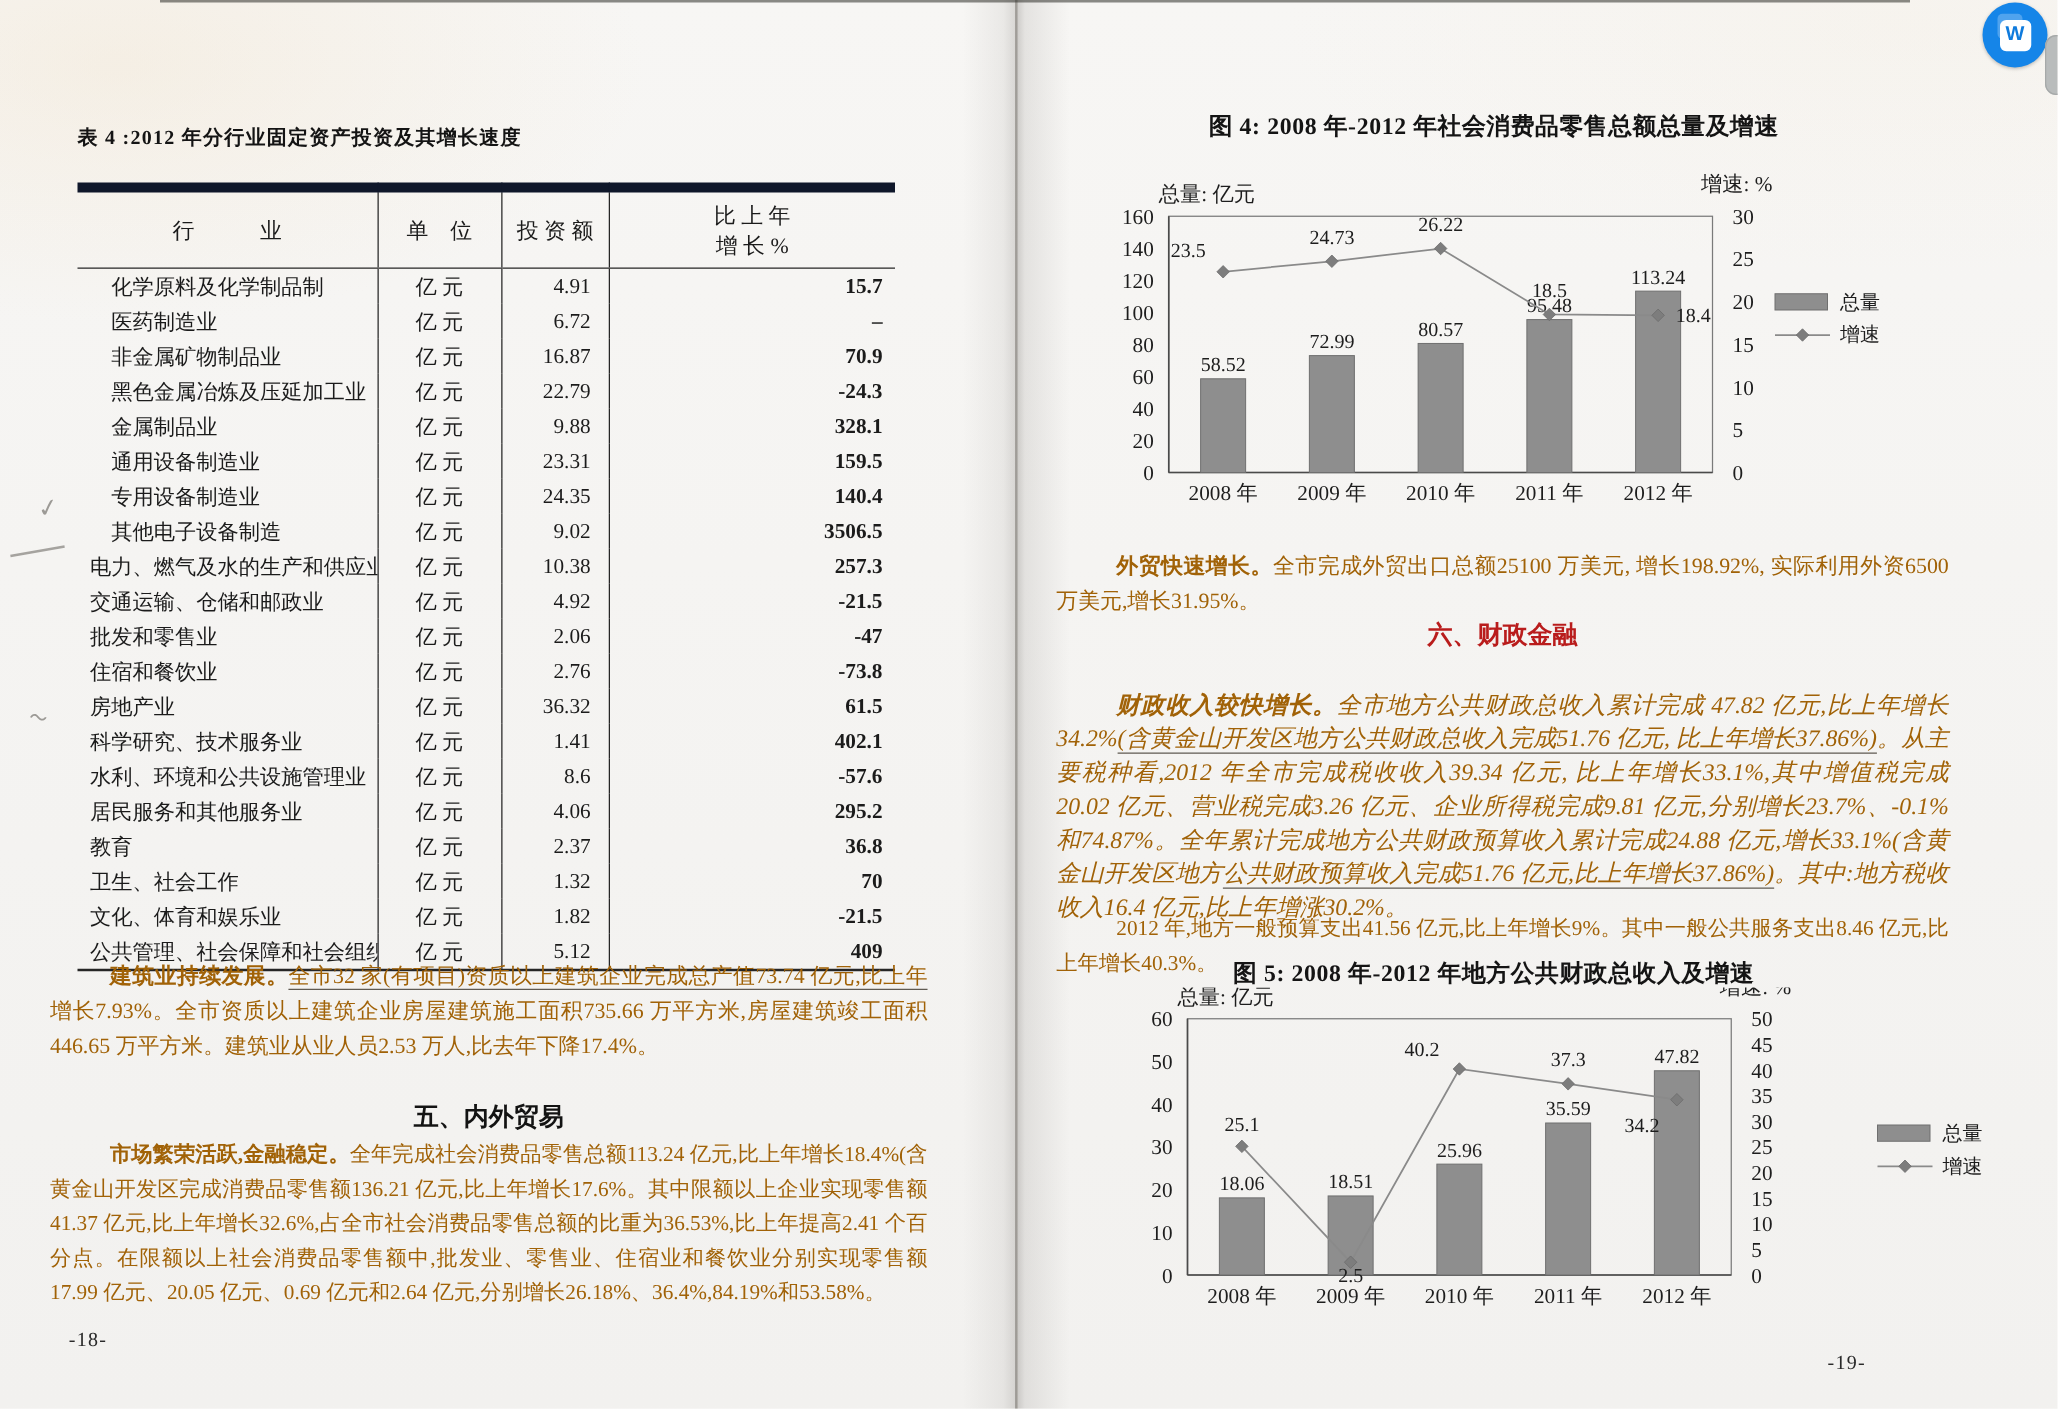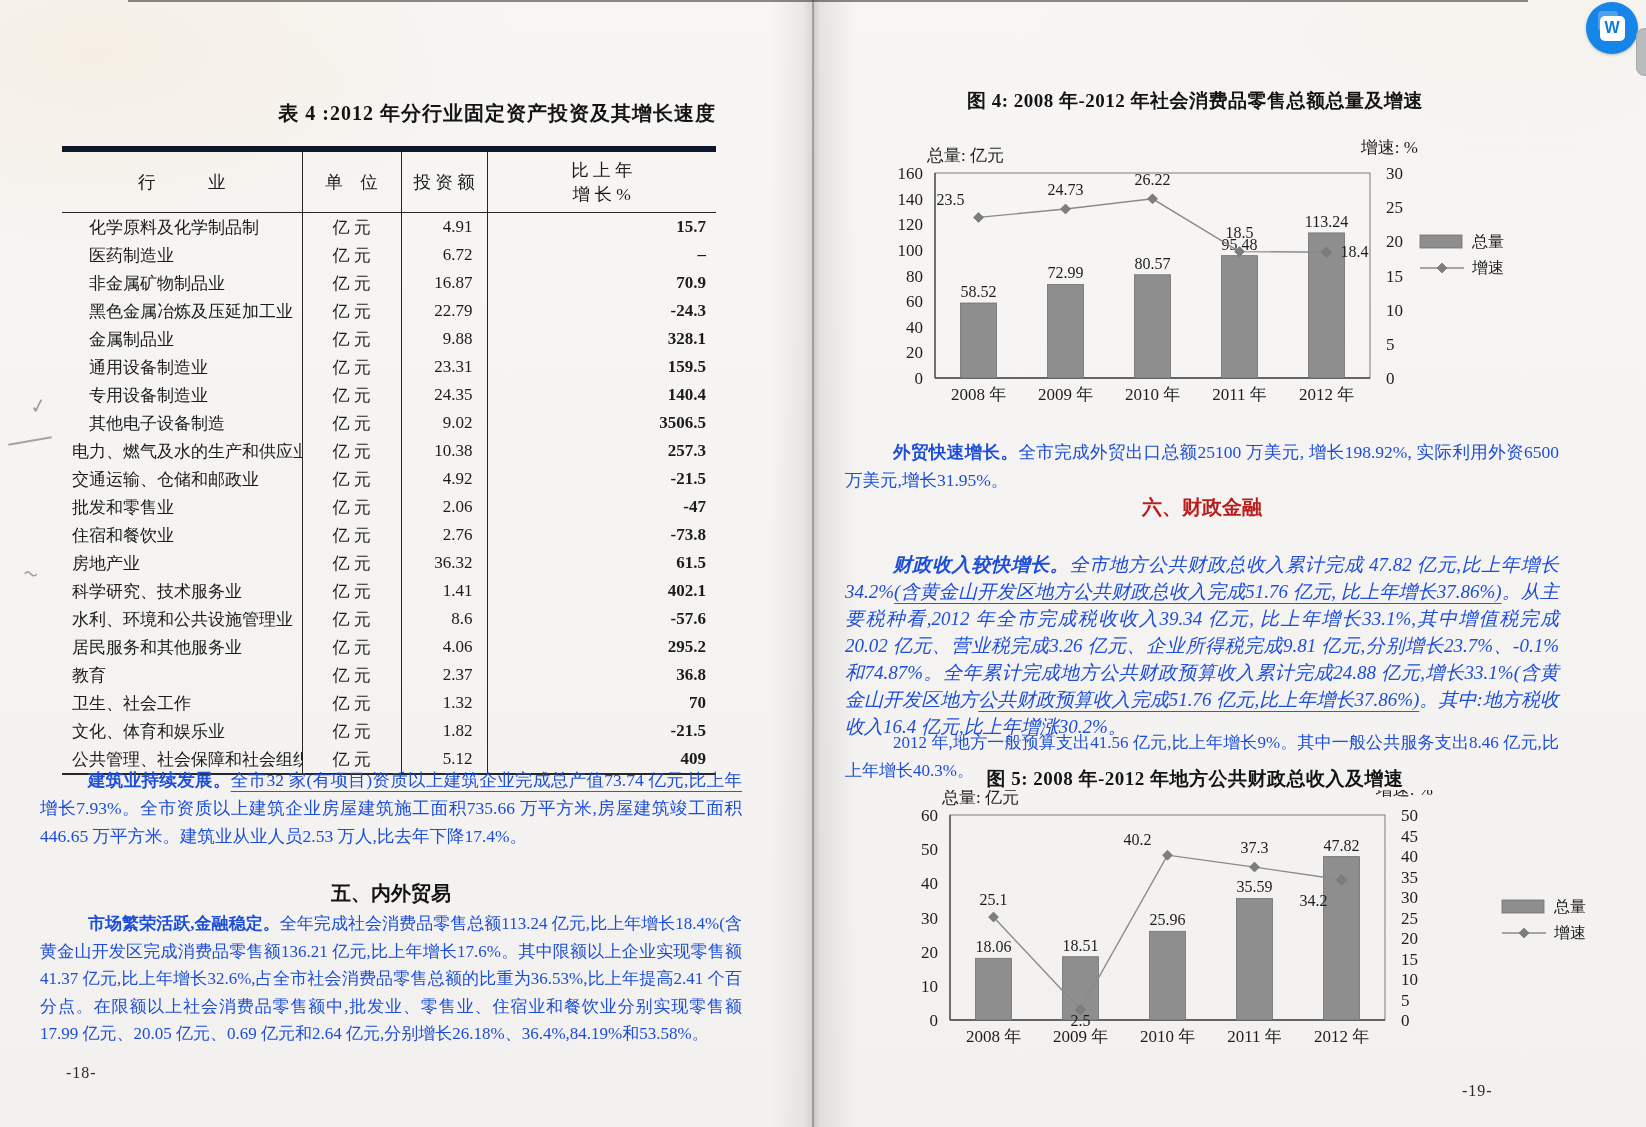--- a/index.html
+++ b/index.html
@@ -11,49 +11,49 @@
   .tint-tl{position:absolute;left:0;top:0;width:520px;height:260px;
     background:radial-gradient(ellipse at 18% 20%, rgba(242,228,205,0.40), rgba(242,228,205,0) 70%);pointer-events:none;}
   .tint-tr{position:absolute;right:0;top:0;width:620px;height:220px;
     background:radial-gradient(ellipse at 80% 10%, rgba(245,238,226,0.35), rgba(245,238,226,0) 70%);pointer-events:none;}
   .seam{position:absolute;left:770px;top:0;width:86px;height:100%;
     background:linear-gradient(90deg, rgba(60,55,50,0) 0%, rgba(60,55,50,0.07) 38%, rgba(60,55,50,0.16) 49%, rgba(60,55,50,0.22) 51%, rgba(60,55,50,0.10) 58%, rgba(60,55,50,0) 100%);}
   .seam-line{position:absolute;left:812px;top:0;width:2px;height:100%;background:rgba(70,62,55,0.35);}
   .top-edge{position:absolute;top:0;left:128px;width:1400px;height:2px;background:rgba(45,45,40,0.55);}
 
   
-  .tbl-title{position:absolute;left:62px;top:100px;width:654px;text-align:right;
-    font-size:20px;font-weight:bold;color:#141414;letter-spacing:1px;}
+  .tbl-title{position:absolute;left:62px;top:100px;width:654px;text-align:left;
+    font-size:16px;font-weight:bold;color:#141414;letter-spacing:1px;}
   .inv-table{position:absolute;left:62px;top:146px;width:654px;border-collapse:collapse;table-layout:fixed;
     font-size:17px;color:#1b1b1b;
-    border-top:6px solid #0f172a;border-bottom:2px solid #262626;}
+    border-top:8px solid #0f172a;border-bottom:2px solid #262626;}
   .inv-table col.c1{width:240px}.inv-table col.c2{width:99px}.inv-table col.c3{width:86px}.inv-table col.c4{width:229px}
   .inv-table th{font-weight:normal;height:58px;border-bottom:1.5px solid #262626;font-size:17.5px;}
   .inv-table .vline{border-left:1.2px solid #262626;}
   .inv-table td{height:26px;white-space:nowrap;overflow:hidden;}
   .inv-table td.name{padding-left:10px;text-align:left;}
   .inv-table td.ind{padding-left:27px;}
   .inv-table td.unit{text-align:center;}
   .inv-table td.num{text-align:right;padding-right:14px;}
   .inv-table td.growth{padding-right:10px;font-weight:bold;}
   .gh{line-height:24px;}
 
   
-  .para{position:absolute;text-align:justify;color:#1d4ed8;}
+  .para{position:absolute;text-align:justify;color:#a16207;}
   .para .b{font-weight:bold;}
   .para .u{text-decoration:underline;text-underline-offset:5px;text-decoration-color:#5f5a52;text-decoration-thickness:1.2px;}
   #para-construction{left:40px;top:748px;width:702px;font-size:17.5px;line-height:28px;text-indent:48px;}
   #heading-trade{position:absolute;left:40px;top:852px;width:702px;text-align:center;font-size:20px;font-weight:bold;color:#131313;margin-top:28px;}
   #para-market{left:40px;top:893px;width:702px;font-size:17px;line-height:27.5px;text-indent:48px;}
   #para-trade{left:845px;top:420px;width:714px;font-size:17.5px;line-height:28px;text-indent:48px;}
   #heading-finance{position:absolute;left:845px;top:494px;width:714px;text-align:center;font-size:20px;font-weight:bold;color:#b91c1c;}
   #para-finance{left:845px;top:532px;width:714px;font-size:19px;line-height:27px;text-indent:48px;font-style:italic;}
   #para-budget{left:845px;top:712px;width:714px;font-size:17px;line-height:27.5px;text-indent:48px;}
   .page-num{position:absolute;font-size:16px;color:#2a2a2a;letter-spacing:1px;}
-  #page-num-left{left:55px;top:1064px;margin-left:11px;}
+  #page-num-left{left:55px;top:1064px;}
   #page-num-right{left:1462px;top:1082px;}
 
   
   .chart-title{position:absolute;text-align:center;font-size:19px;font-weight:bold;color:#141414;letter-spacing:0.5px;}
   #chart4-title{left:845px;top:88px;width:700px;}
   #chart5-title{left:845px;top:766px;width:700px;}
   #chart4-svg{position:absolute;left:845px;top:138px;}
   #chart5-svg{position:absolute;left:845px;top:790px;}
   svg{font-family:inherit;}
   svg text{fill:#1d1d1d;}

